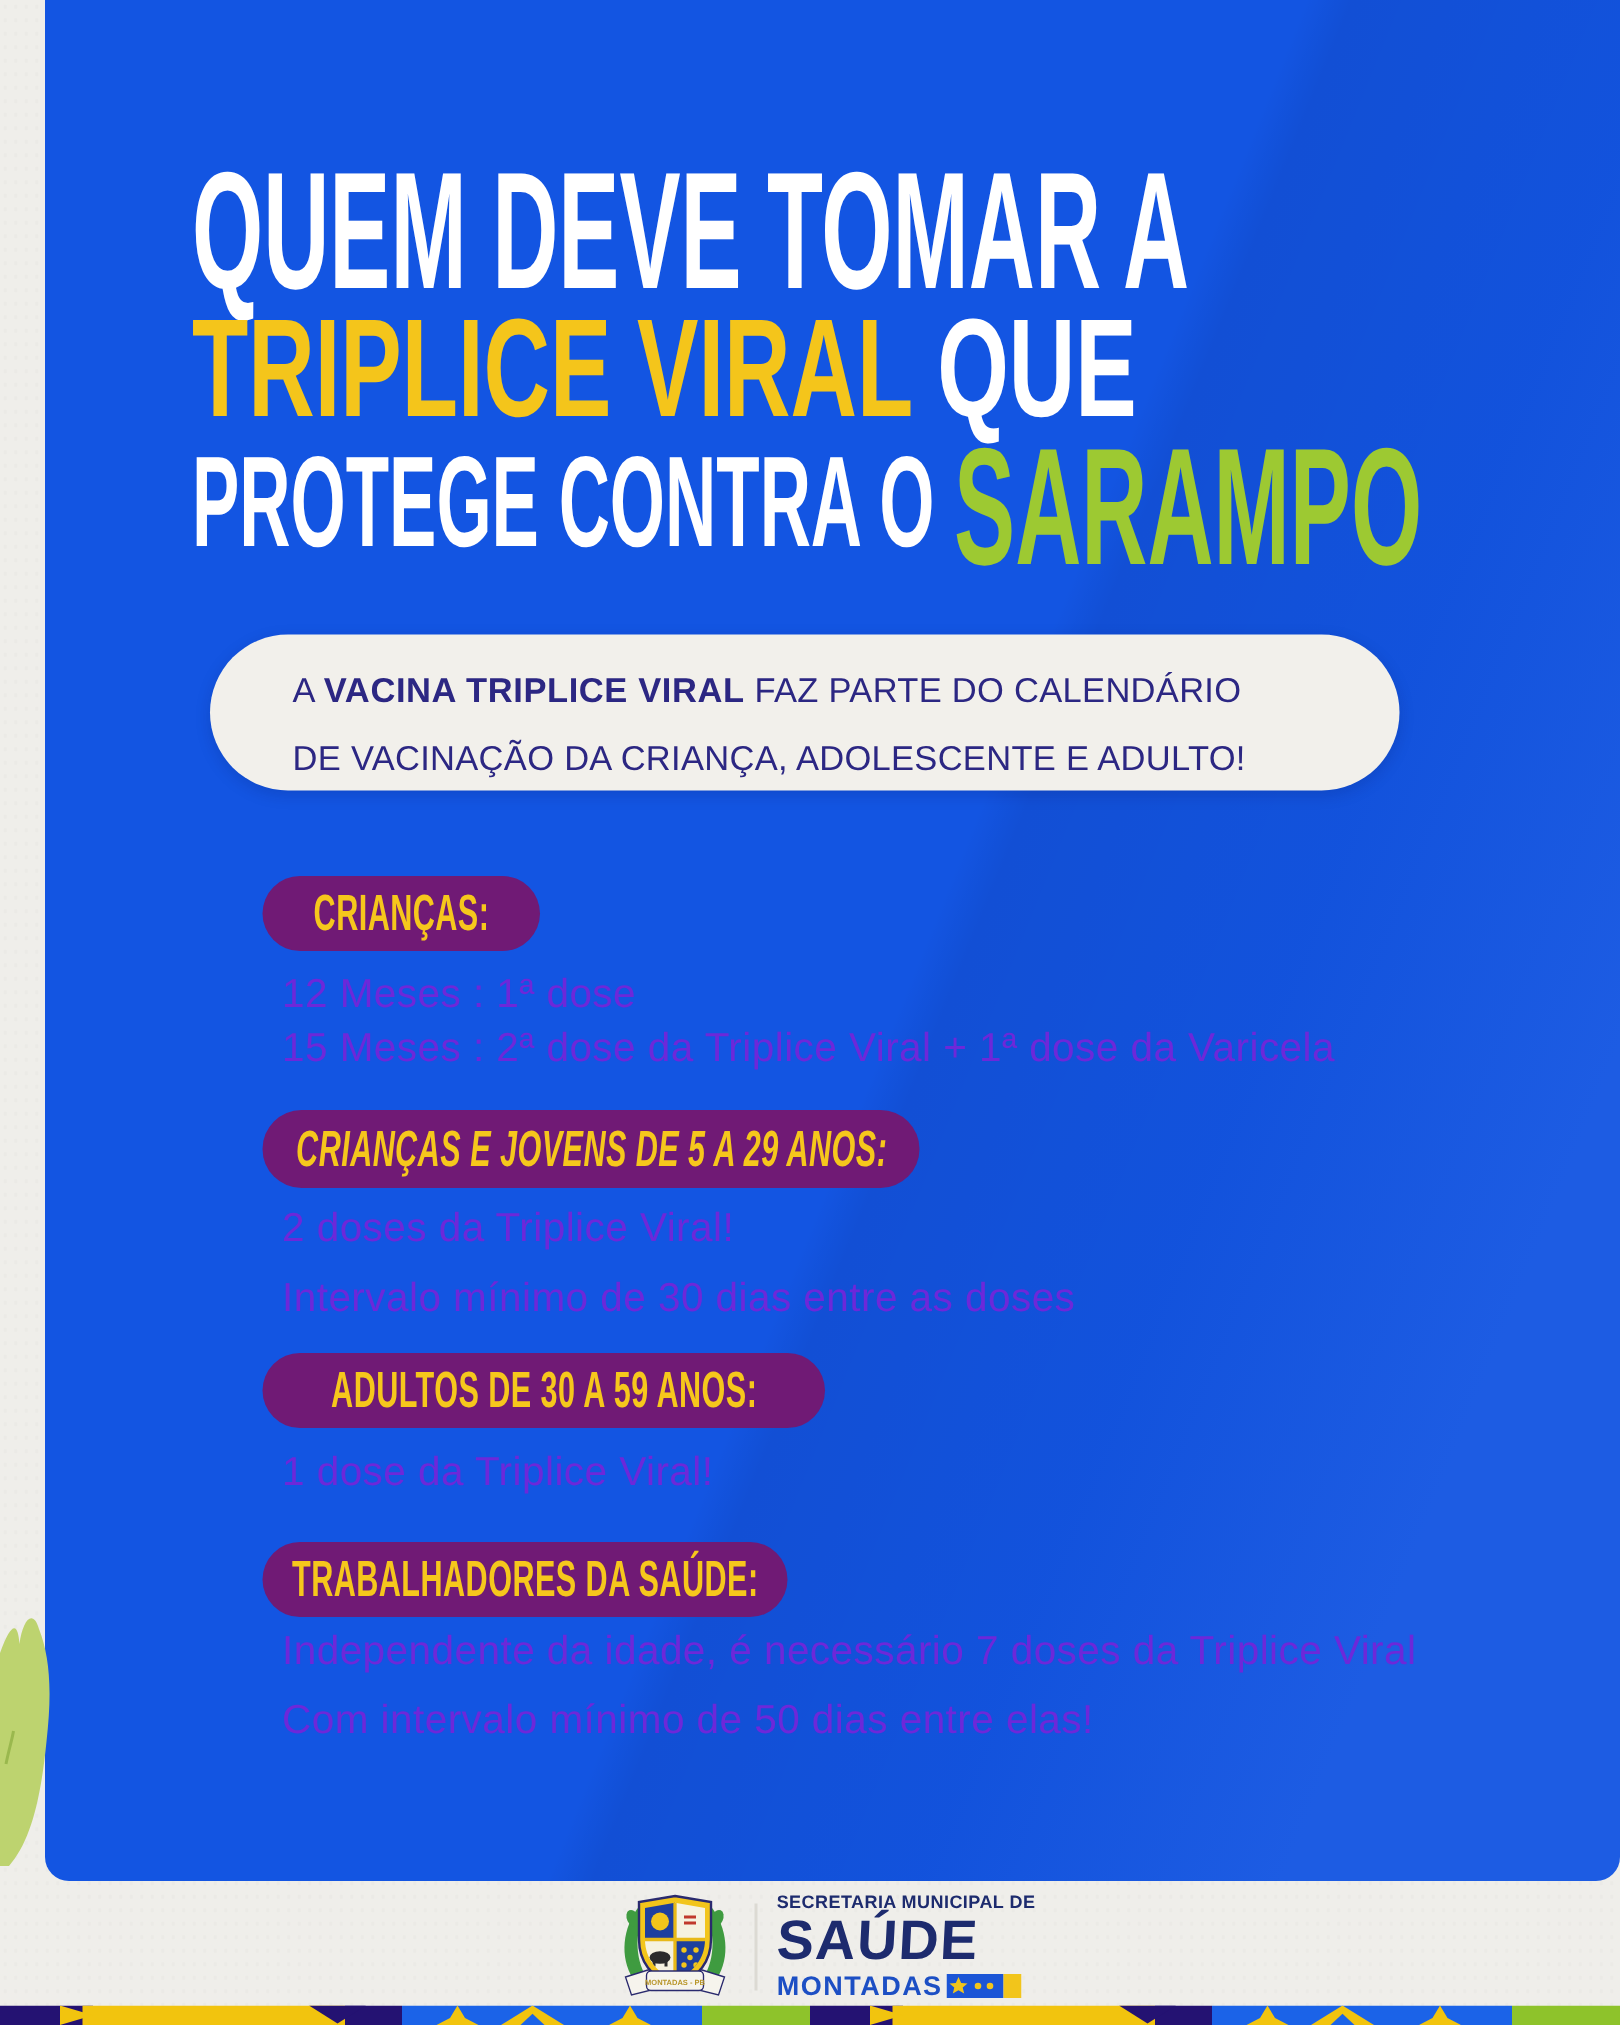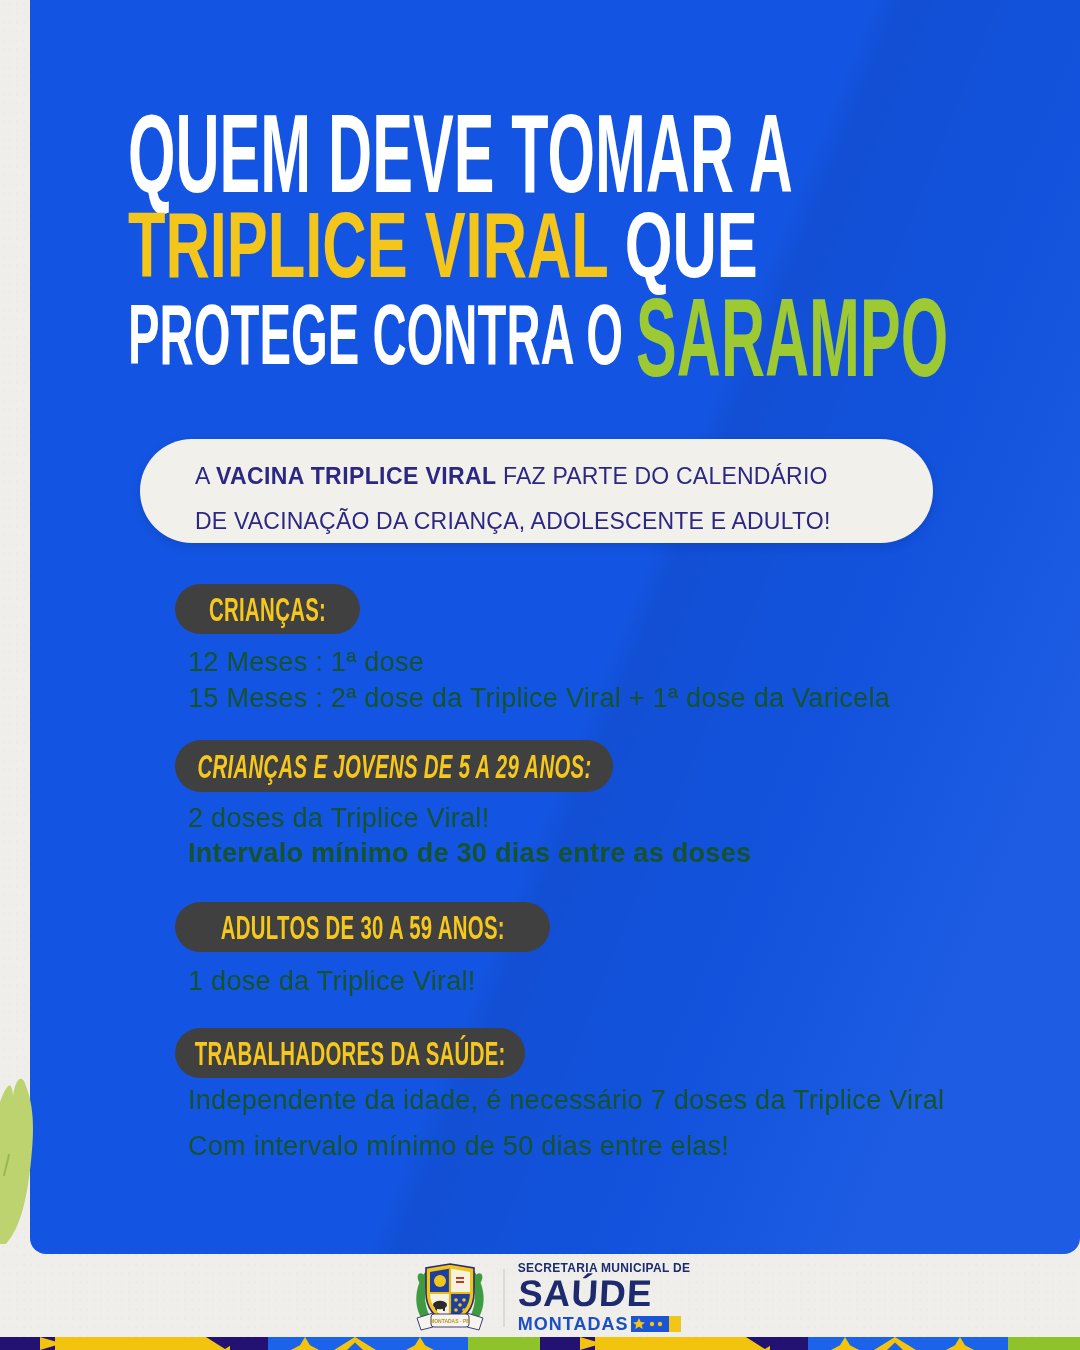--- a/index.html
+++ b/index.html
@@ -20,37 +20,37 @@
   .t-line{position:absolute;left:128px;line-height:1;font-weight:bold;white-space:nowrap;
     color:#ffffff;transform-origin:0 0;}
   .t1{top:99px;font-size:111px;transform:scale(0.55,1);}
   .t2{top:199px;font-size:93px;transform:scale(0.66,1);}
   .t3{top:271px;font-size:86px;transform:scale(0.55,1);}
   .t-yellow{color:#f4c51b;}
   .t-green{color:#9dc932;font-size:111px;position:relative;top:12px;}
 
   
   .intro{position:absolute;left:140px;top:423px;width:793px;height:104px;
-    background:#f2f0eb;border-radius:52px;box-shadow:0 3px 10px rgba(0,20,90,0.18);margin-top:16px;}
+    background:#f2f0eb;border-radius:52px;box-shadow:0 3px 10px rgba(0,20,90,0.18);}
   .intro-text{padding:15px 0 0 55px;font-size:23px;line-height:45px;color:#2c2783;
     letter-spacing:.2px;white-space:nowrap;font-weight:500;}
   .intro-text b{font-weight:bold;letter-spacing:.4px;}
 
   
   .section{position:absolute;left:175px;}
-  .sec-pill{background:#404040;border-radius:26px;height:50px;display:flex;
+  .sec-pill{background:#701a75;border-radius:26px;height:50px;display:flex;
     align-items:center;justify-content:center;}
   .sec-pill span{font-size:34px;font-weight:bold;color:#f6c71c;white-space:nowrap;
     transform:scale(0.6,1);letter-spacing:.5px;}
-  .sec-line{font-size:27px;color:#14532d;letter-spacing:.3px;white-space:nowrap;
+  .sec-line{font-size:27px;color:#6d28d9;letter-spacing:.3px;white-space:nowrap;
     line-height:31px;margin-left:13px;}
   .s1{top:584px;} .s1 .w{width:185px;}
   .s1 .l1{margin-top:13px;} .s1 .l2{margin-top:5px;}
   .s2{top:740px;} .s2 .w{width:438px;height:52px;font-style:italic;}
-  .s2 .l1{margin-top:11px;} .s2 .l2{margin-top:4px;font-weight:bold;}
+  .s2 .l1{margin-top:11px;} .s2 .l2{margin-top:16px;}
   .s3{top:902px;} .s3 .w{width:375px;}
   .s3 .l1{margin-top:14px;}
   .s4{top:1028px;} .s4 .w{width:350px;}
   .s4 .l1{margin-top:7px;} .s4 .l2{margin-top:15px;}
 
   
   .leaf{position:absolute;left:0;top:1056px;}
 
   
   .footer{position:absolute;top:1259px;left:0;width:1080px;display:flex;

